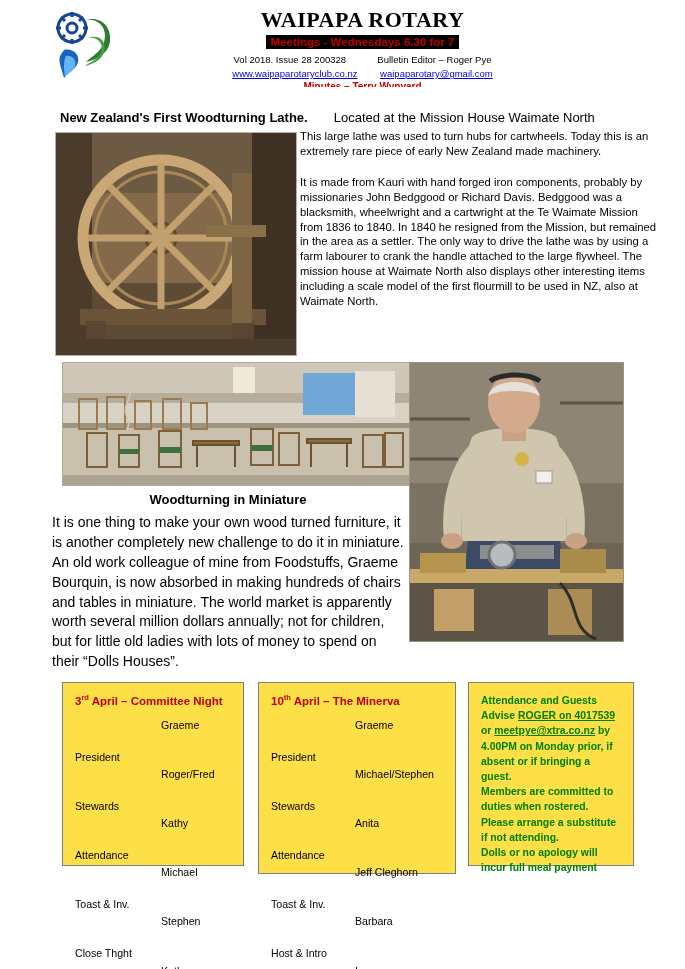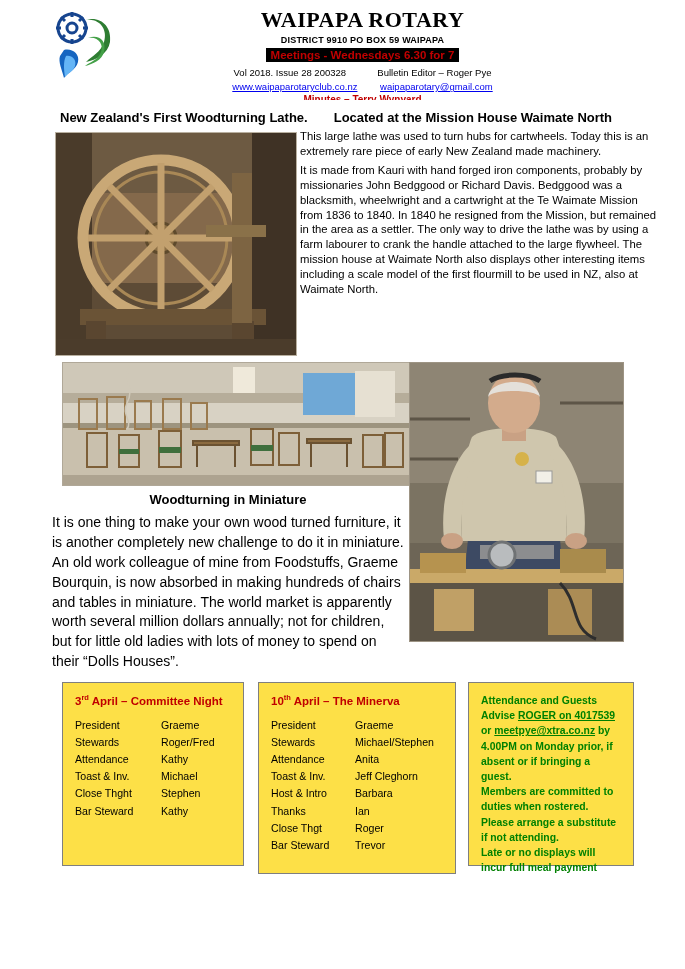--- a/index.html
+++ b/index.html
@@ -94,21 +94,21 @@
     position: relative;
     margin: 8px 28px 0 28px;
   }
   .article1-title {
     font-size: 13px;
     font-weight: bold;
     margin-left: 32px;
     margin-bottom: 4px;
   }
   .article1-title .loc {
-    font-weight: bold;
+    font-weight: normal;
     margin-left: 26px;
   }
   .lathe-photo {
     position: absolute;
     left: 27px;
     top: 22px;
     width: 240px;
     height: 222px;
     border: 1px solid #b9b0a0;
     overflow: hidden;
@@ -116,21 +116,21 @@
   }
   .article1-body {
     margin-left: 272px;
     font-size: 11.3px;
     line-height: 1.32;
     text-align: left;
   }
   .article1-body p {
     margin: 0 0 0 0;
   }
-  .article1-body p + p { margin-top: 4px; }
+  .article1-body p + p { margin-top: 16px; }
 
   
   .mini-photo {
     position: absolute;
     left: 62px;
     top: 362px;
     width: 346px;
     height: 122px;
     border: 1px solid #b0a898;
     overflow: hidden;
@@ -191,21 +191,21 @@
     font-size: 11.5px;
     font-weight: bold;
     margin-bottom: 10px;
   }
   .box-title sup { font-size: 7.5px; }
   .duty-row {
     display: flex;
     font-size: 10.6px;
     line-height: 1.62;
   }
-  .duty-role { width: 86px; flex: none; }
+  .duty-role { width: 86px; flex: none; margin-top: 32px; }
   .duty-name { flex: 1; }
   .box2 .duty-role { width: 84px; }
 
   .box3 p {
     margin: 0;
     color: #008000;
     font-size: 10.4px;
     font-weight: bold;
     line-height: 1.46;
   }
@@ -234,21 +234,20 @@
         </g>
         <path d="M34 10 C48 8 56 20 52 32 C49 42 40 46 34 52 C44 50 56 44 58 32 C60 16 48 6 34 10 Z" fill="#2e7d32"></path>
         <path d="M36 28 C46 26 52 34 49 42 C46 50 38 52 33 56 C41 54 50 50 52 42 C55 30 46 24 36 28 Z" fill="#43a047"></path>
         <path d="M12 40 C20 38 28 44 26 52 C24 60 16 62 12 68 C10 60 6 52 8 46 Z" fill="#1565c0"></path>
         <path d="M14 46 C20 45 25 50 23 56 C21 62 16 63 13 67 C12 60 11 52 14 46 Z" fill="#64b5f6"></path>
       </svg>
     </div>
 
     <div class="header-center">
       <div class="club-title">WAIPAPA ROTARY</div>
-      <div class="district-line">DISTRICT 9910 PO BOX 59 WAIPAPA</div>
       <div class="meetings-line">Meetings - Wednesdays 6.30 for 7</div>
       <div class="vol-line">
         <span>Vol 2018. Issue 28 200328</span>
         <span class="sep"></span>
         <span>Bulletin Editor – Roger Pye</span>
       </div>
       <div class="links-line">
         <a href="#">www.waipaparotaryclub.co.nz</a>
         <a href="#">waipaparotary@gmail.com</a>
       </div>
@@ -473,17 +472,17 @@
       </div>
     </div>
 
     <div class="box box3">
       <p>Attendance and Guests</p>
       <p><span>Advise </span><span class="u">ROGER on 4017539</span></p>
       <p><span>or </span><span class="u">meetpye@xtra.co.nz</span><span> by</span></p>
       <p>4.00PM on Monday prior, if absent or if bringing a guest.</p>
       <p>Members are committed to duties when rostered.</p>
       <p>Please arrange a substitute if not attending.</p>
-      <p>Late or no displays will incur full meal payment</p>
+      <p>Dolls or no apology will incur full meal payment</p>
     </div>
 
   </div>
 </div>
 
 </body></html>

